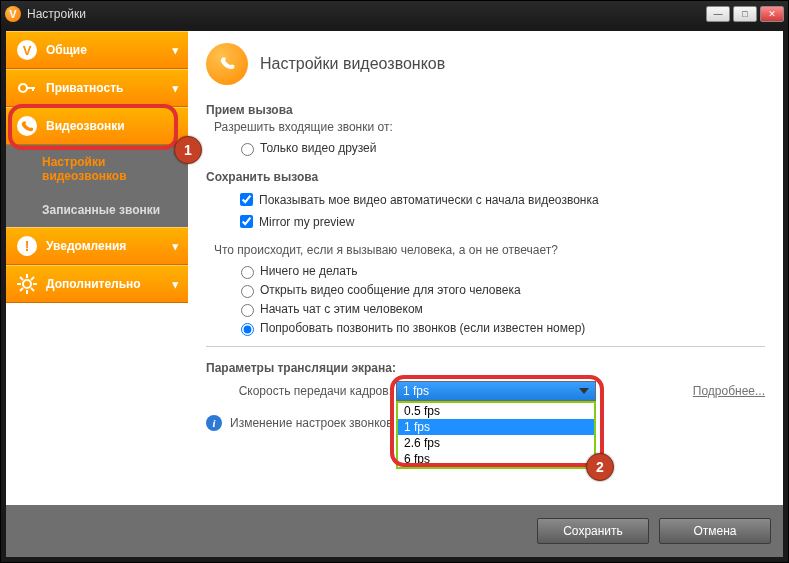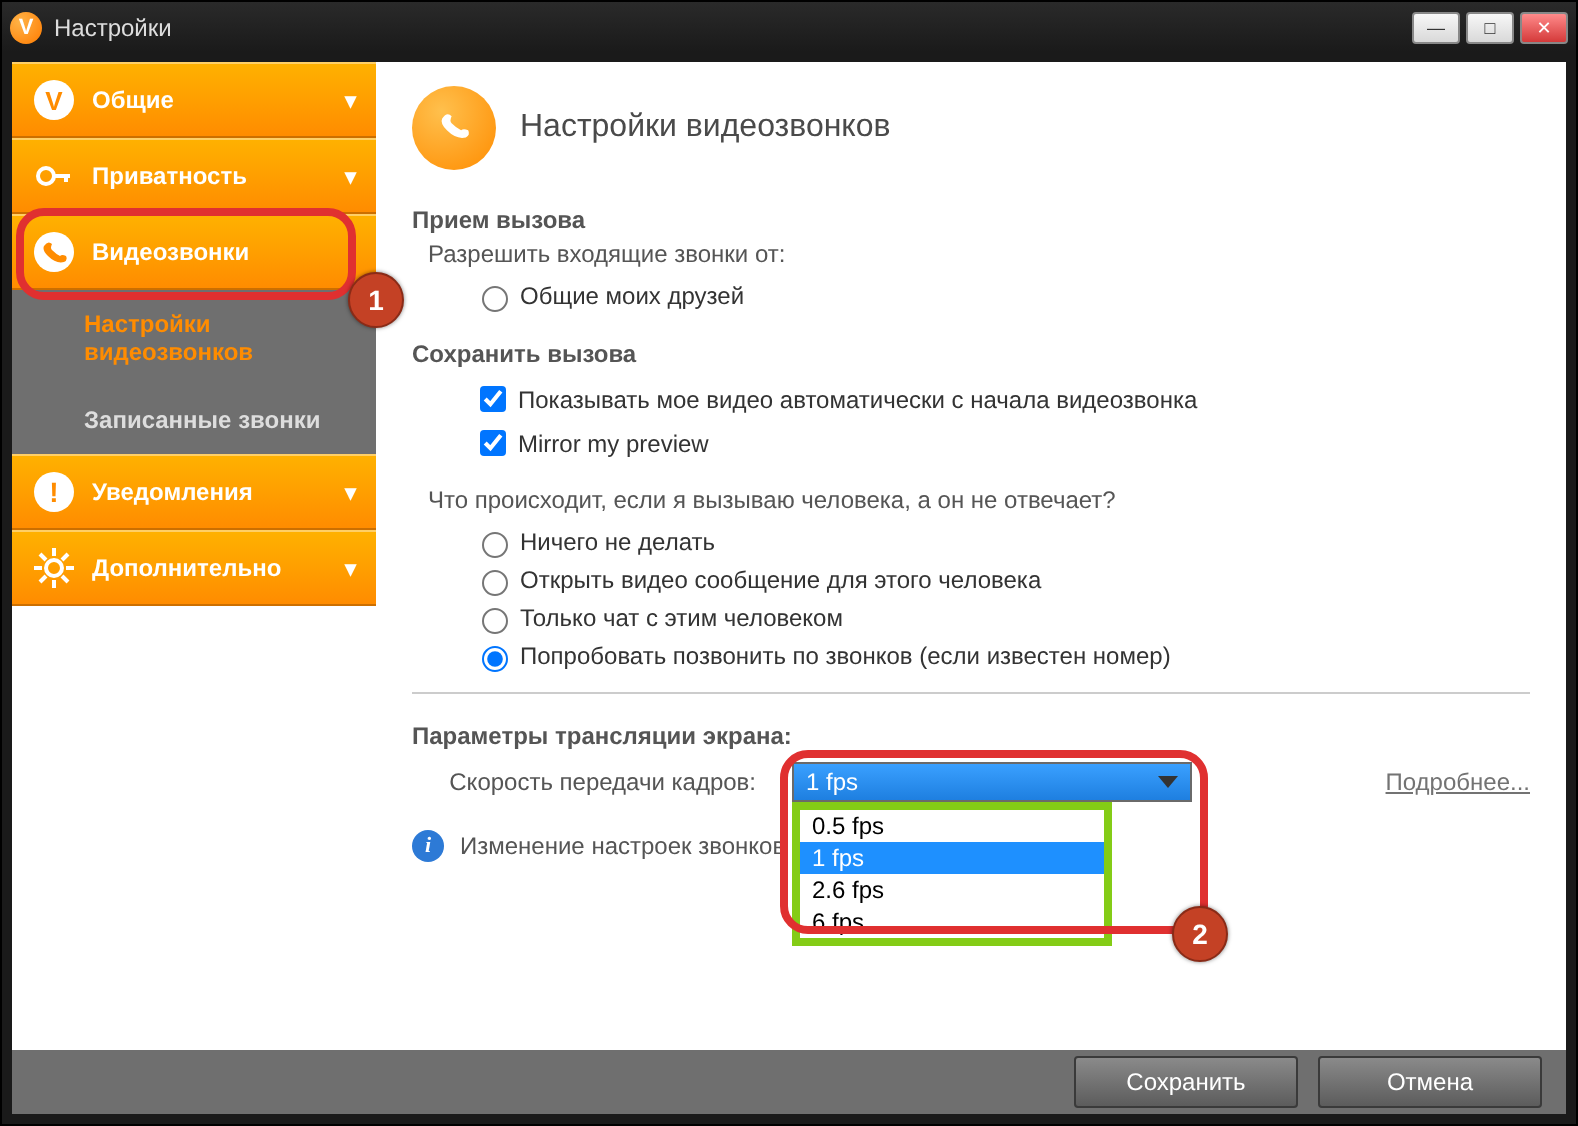--- a/index.html
+++ b/index.html
@@ -131,61 +131,61 @@
     color:#fff;font-size:22px;font-weight:bold;
   }
   .page-header h2{margin:0;font-size:16px;font-weight:normal;color:#4a4a4a;}
   .section-title{font-weight:bold;color:#555;margin-top:14px;}
   .section-body{padding-left:8px;margin-top:3px;color:#555;}
   .indent{padding-left:30px;margin-top:6px;}
   .row{display:flex;align-items:center;margin:3px 0;}
   .row input[type=radio], .row input[type=checkbox]{margin-right:6px;}
   hr{border:none;border-top:1px solid #ccc;margin:10px 0;}
   .params-row{display:flex;align-items:center;margin-top:6px;}
-  .params-label{width:190px;text-align:right;padding-right:18px;color:#555;}
+  .params-label{width:190px;text-align:right;padding-right:4px;color:#555;}
   .dropdown-wrap{
     position:relative;
   }
   .dropdown-box{
     width:200px;height:20px;
     background:linear-gradient(#3aa0ff,#1e7fe0);
     border:1px solid #6a6a6a;
     color:#fff;
     display:flex;align-items:center;
     padding:0 6px;font-size:12px;
     position:relative;
   }
   .dropdown-box .arrow{
     margin-left:auto;
     width:0;height:0;border-left:5px solid transparent;border-right:5px solid transparent;border-top:6px solid #333;
   }
   .dropdown-list{
-    position:absolute;left:0;top:20px;width:160px;
-    background:#fff;border:4px solid #84cc16;
+    position:absolute;left:0;top:20px;width:200px;
+    background:#fff;border:2px solid #84cc16;
     z-index:5;
   }
   .dropdown-list div{padding:1px 6px;font-size:12px;color:#000;}
   .dropdown-list div.sel{background:#1e90ff;color:#fff;}
   .dd-highlight{
     position:absolute;
     border:4px solid #e03030;
     border-radius:14px;
     pointer-events:none;
     z-index:6;
   }
   .link{color:#737373;text-decoration:underline;cursor:pointer;}
   .note-row{display:flex;align-items:center;margin-top:14px;color:#555;}
   .info-icon{
     width:16px;height:16px;border-radius:50%;
     background:#2d7ad6;color:#fff;font-style:italic;font-weight:bold;
     display:flex;align-items:center;justify-content:center;
     margin-right:8px;font-size:11px;font-family:Georgia,serif;
   }
   .footer{
-    height:32px;background:#6f6f6f;
+    height:52px;background:#6f6f6f;
     display:flex;align-items:center;justify-content:flex-end;
     padding:0 12px;gap:10px;
   }
   .btn{
     width:112px;height:26px;
     background:linear-gradient(#8a8a8a,#5c5c5c);
     border:1px solid #3a3a3a;border-radius:2px;
     color:#fff;font-size:12px;
     display:flex;align-items:center;justify-content:center;
     cursor:pointer;
@@ -296,21 +296,21 @@
               </svg>
           </div>
           <h2>Настройки видеозвонков</h2>
         </div>
 
         <div class="section-title">Прием вызова</div>
         <div class="section-body">Разрешить входящие звонки от:</div>
         <div class="indent">
           <div class="row">
               <input type="radio" style="">
-              <span>Общие моих друзей</span>
+              <span>Только видео друзей</span>
             </div>
         </div>
 
         <div class="section-title">Сохранить вызова</div>
         <div class="indent">
           <div class="row">
               <input type="checkbox" checked="" style="">
               <span>Показывать мое видео автоматически с начала видеозвонка</span>
             </div>
           <div class="row">
@@ -324,21 +324,21 @@
           <div class="row">
               <input type="radio" style="">
               <span>Ничего не делать</span>
             </div>
           <div class="row">
               <input type="radio" style="">
               <span>Открыть видео сообщение для этого человека</span>
             </div>
           <div class="row">
               <input type="radio" style="">
-              <span>Только чат с этим человеком</span>
+              <span>Начать чат с этим человеком</span>
             </div>
           <div class="row">
               <input type="radio" checked="" style="">
               <span>Попробовать позвонить по звонков (если известен номер)</span>
             </div>
         </div>
 
         <hr>
 
         <div class="section-title">Параметры трансляции экрана:</div>

